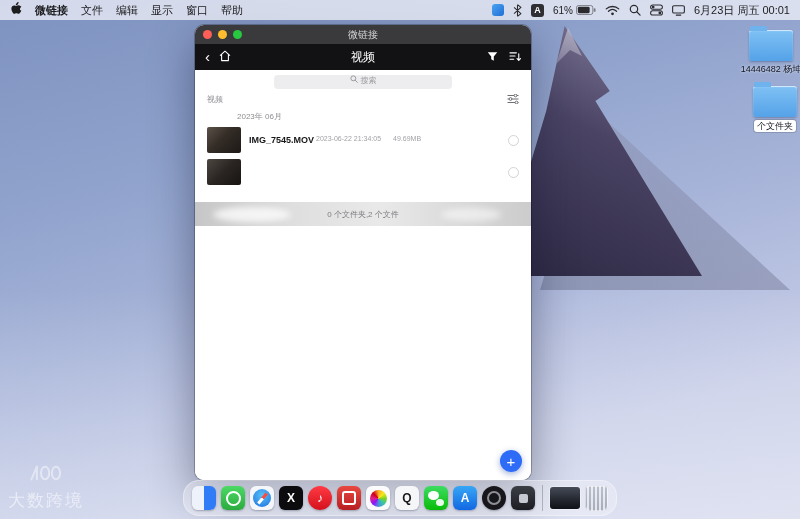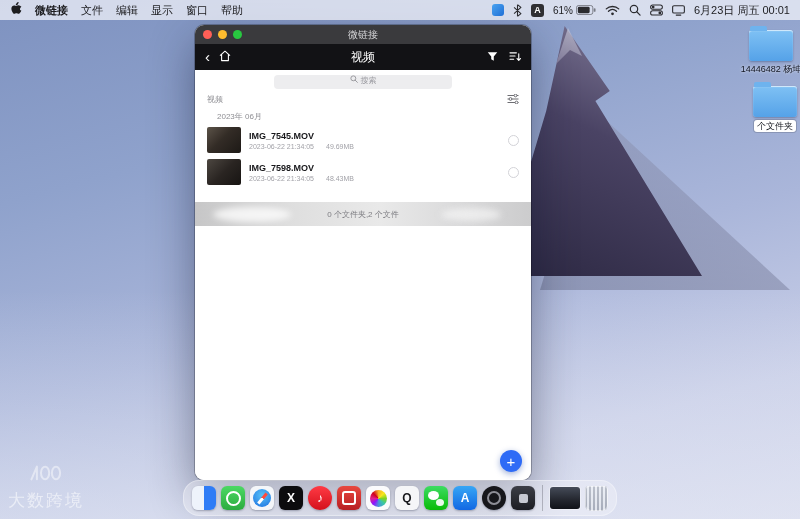--- a/index.html
+++ b/index.html
@@ -78,27 +78,27 @@
   .nav-left{display:flex;align-items:center;gap:9px;z-index:2;}
   .nav-right{margin-left:auto;display:flex;align-items:center;gap:11px;z-index:2;}
   .back-chevron{font-size:15px;line-height:1;margin-top:-2px;}
 
   .content{flex:1;background:#fff;position:relative;display:flex;flex-direction:column;min-height:0;}
   .search-row{padding:5px 0 4px;display:flex;justify-content:center;}
   .search-box{width:178px;height:14px;background:#ededef;border-radius:4px;
     display:flex;justify-content:center;gap:3px;color:#9a9aa0;font-size:8px;}
   .section-row{display:flex;align-items:center;padding:2px 12px;color:#8e8e93;font-size:8px;height:12px;box-sizing:border-box;}
   .section-row .right-ic{margin-left:auto;display:flex;}
-  .group-header{padding:6px 0 2px 22px;color:#8e8e93;font-size:8px;}
+  .group-header{padding:6px 0 2px 22px;color:#8e8e93;font-size:8px;margin-left:20px;}
 
   .item{display:flex;align-items:center;padding:3px 12px;gap:8px;}
   .thumb{width:34px;height:26px;border-radius:2px;flex:0 0 auto;}
   .thumb.t1{background:linear-gradient(135deg,#5c5349 0%,#332c26 45%,#1d1916 100%);}
   .thumb.t2{background:linear-gradient(135deg,#4d4741 0%,#2a2522 50%,#171412 100%);}
-  .item-info{display:flex;flex-direction:column;gap:2px;min-width:0;}
+  .item-info{display:flex;flex-direction:row;gap:2px;min-width:0;}
   .item-name{font-size:9px;color:#17171a;font-weight:bold;}
   .item-sub{font-size:7px;color:#a2a2a8;display:flex;gap:12px;white-space:nowrap;}
   .item-check{margin-left:auto;width:9px;height:9px;border:1px solid #d2d2d7;border-radius:50%;flex:0 0 auto;}
 
   .footer-band{margin-top:14px;height:24px;position:relative;overflow:hidden;
     background:linear-gradient(90deg,#c6c6c7 0%,#dedede 28%,#e9e9e9 55%,#d9d9da 80%,#cccccd 100%);
     display:flex;align-items:center;justify-content:center;color:#7d7d82;font-size:8px;}
   .footer-band::before{content:"";position:absolute;left:18px;top:5px;width:78px;height:15px;
     background:rgba(255,255,255,.75);border-radius:50%;filter:blur(3px);}
   .footer-band::after{content:"";position:absolute;right:30px;top:6px;width:60px;height:13px;
@@ -311,27 +311,20 @@
         <span class="item-sub">
           <span>2023-06-22 21:34:05</span>
           <span>49.69MB</span>
         </span>
       </div>
       <span class="item-check"></span>
     </div>
 
     <div class="item">
       <div class="thumb t2"></div>
-      <div class="item-info">
-        <span class="item-name">IMG_7598.MOV</span>
-        <span class="item-sub">
-          <span>2023-06-22 21:34:05</span>
-          <span>48.43MB</span>
-        </span>
-      </div>
       <span class="item-check"></span>
     </div>
 
     <div class="footer-band">
       <span class="footer-text">0 个文件夹,2 个文件</span>
     </div>
 
     <div class="fab">+</div>
   </div>
 </div>

